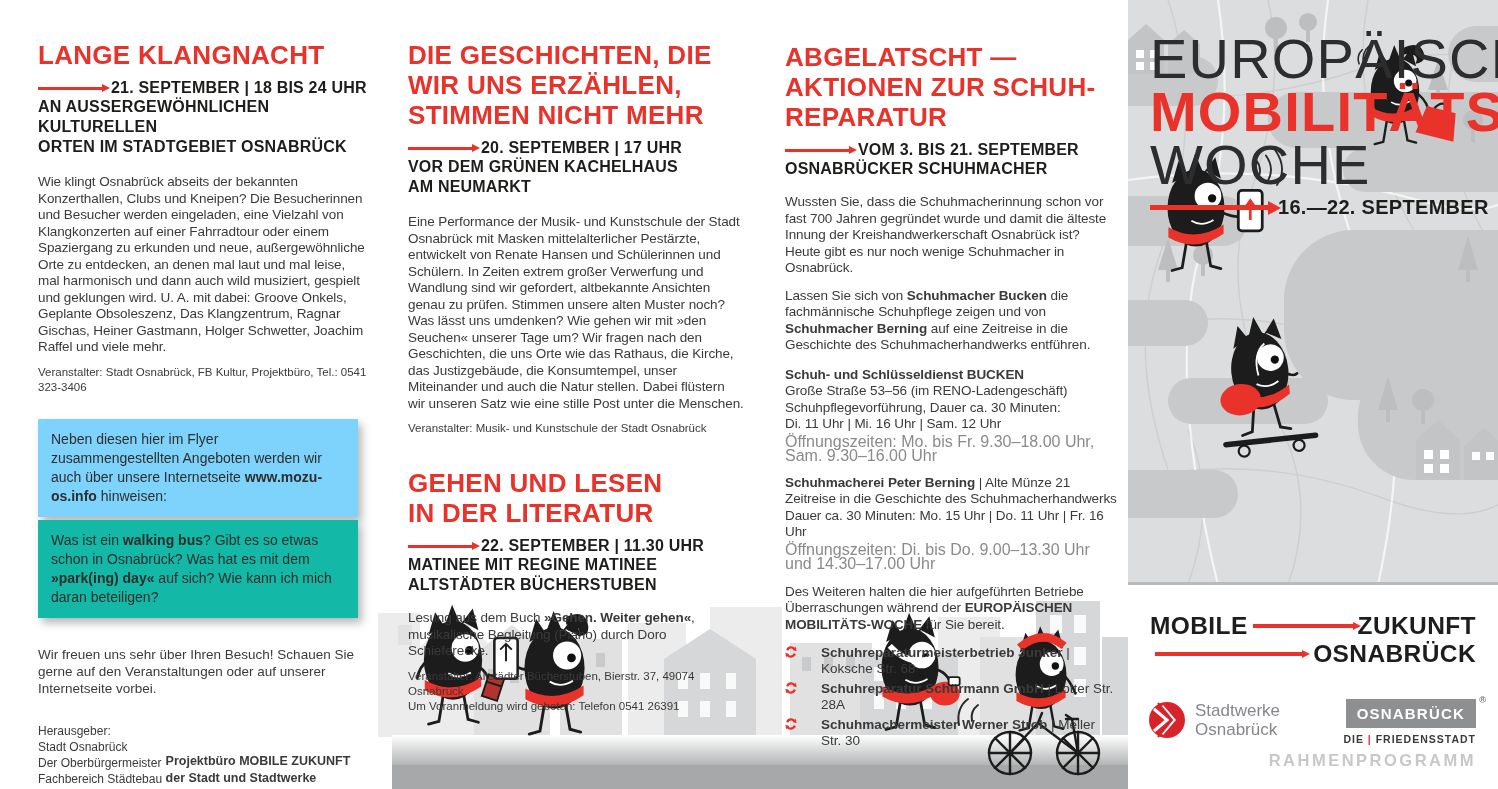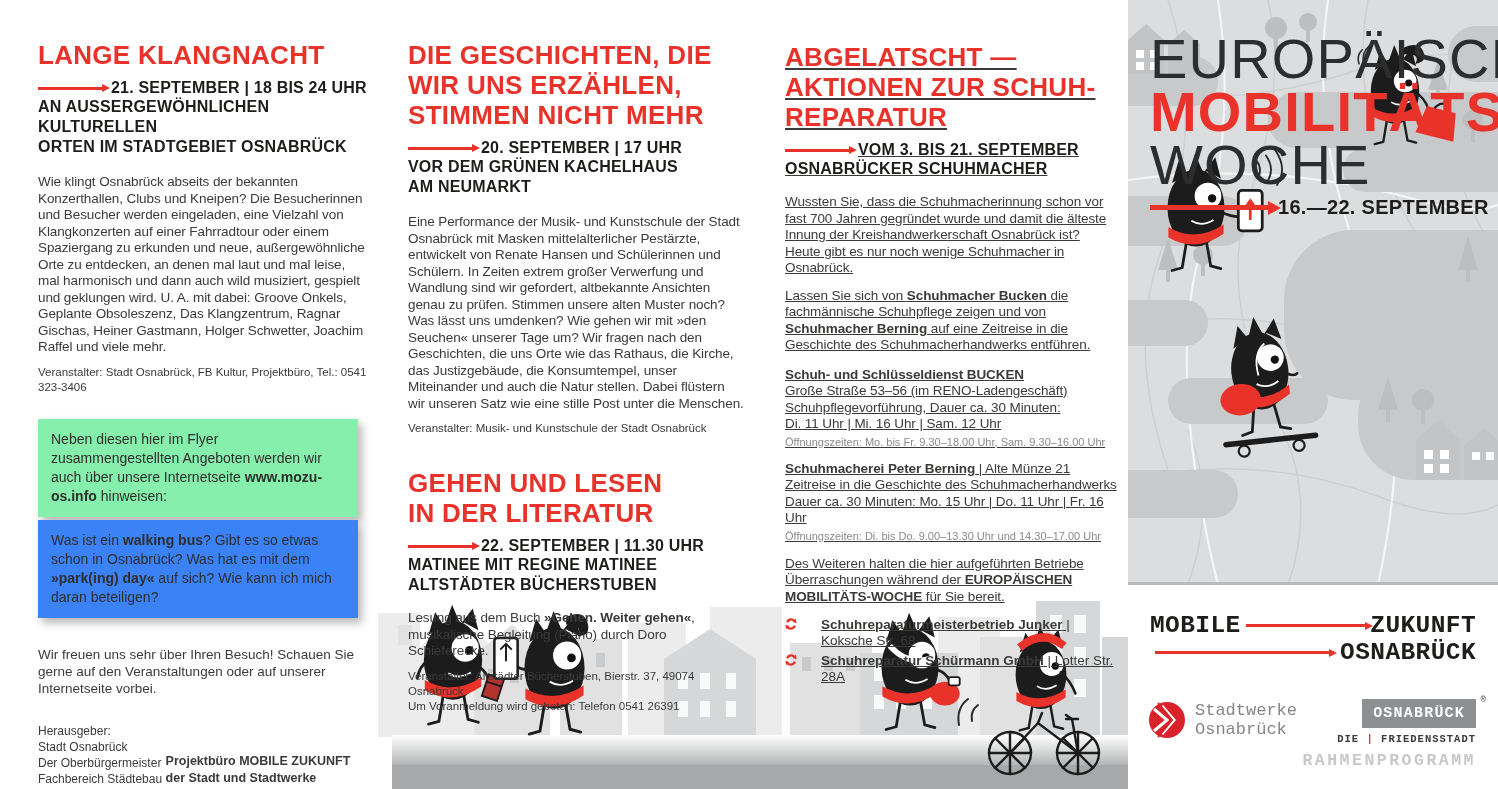--- a/index.html
+++ b/index.html
@@ -19,33 +19,33 @@
   .arr{position:relative;display:inline-block;height:3px;background:var(--red);vertical-align:middle;flex:none;}
   .arr::after{content:"";position:absolute;right:-8px;top:50%;transform:translateY(-50%);
     border-left:8px solid var(--red);border-top:4.5px solid transparent;border-bottom:4.5px solid transparent;}
   .arr.big{height:4.5px;}
   .arr.big::after{right:-13px;border-left:13px solid var(--red);border-top:7px solid transparent;border-bottom:7px solid transparent;}
   .h1{font-size:26px;line-height:30px;font-weight:700;letter-spacing:.3px;color:var(--red);}
   .daterow{display:flex;align-items:center;gap:9px;margin-top:9px;font-size:16px;font-weight:700;color:var(--dark);letter-spacing:.2px;}
   .subbold{font-size:16px;line-height:20px;font-weight:700;color:var(--dark);letter-spacing:.2px;}
   .bodyp{font-size:13.5px;line-height:16.5px;color:var(--body);letter-spacing:-.1px;}
   .smallnote{font-size:11.5px;line-height:15px;color:var(--body);}
-  .hours{font-size:11px;line-height:14px;color:var(--gray);margin-top:2px;}
+  .hours{font-size:16px;line-height:14px;color:var(--gray);margin-top:2px;}
 
   
   .col{position:absolute;top:40px;z-index:3;}
   #col1{left:38px;width:332px;}
   #col2{left:408px;width:336px;}
-  #col3{left:785px;width:332px;top:42px;text-decoration:underline;}
+  #col3{left:785px;width:332px;top:42px;}
 
   
   .infobox{margin-top:24px;width:320px;filter:drop-shadow(4px 5px 4px rgba(0,0,0,.28));}
   .infobox .bx{padding:11px 13px;font-size:14px;line-height:19px;color:#2e2e2d;}
-  .infobox .bx1{background:#86efac;}
-  .infobox .bx2{background:#3b82f6;margin-top:3px;}
+  .infobox .bx1{background:#7dd3fc;}
+  .infobox .bx2{background:#14b8a6;margin-top:3px;}
   .visit{margin-top:28px;font-size:13.5px;line-height:17px;}
   .pubgrid{margin-top:26px;display:flex;}
   .publeft{width:137px;font-size:12px;line-height:16px;}
   .publeft .lbl{font-weight:400;}
   .pubright{margin-top:30px;font-size:12.5px;line-height:17.5px;}
   .pubright .bold{font-weight:700;}
   .mz{font-weight:700;color:var(--dark);}
   .mz .row{display:flex;align-items:center;}
   .mz .row2{justify-content:flex-end;}
   .mz .arr{margin:0 5px;}
@@ -58,21 +58,21 @@
   
   #street{position:absolute;left:378px;top:585px;width:750px;height:204px;z-index:1;}
 
   
   #panel{position:absolute;left:1128px;top:0;width:370px;height:789px;background:#dcddde;border-right:1px solid #e3e3e3;}
   #panel .mapsvg{position:absolute;left:0;top:0;}
   .ptitle{position:absolute;left:22px;top:32px;font-size:56px;line-height:53px;letter-spacing:1.2px;color:#2c2d2e;z-index:2;}
   .ptitle .red{color:var(--red);font-weight:700;}
   .pdate{position:absolute;left:22px;top:196px;display:flex;align-items:center;gap:10px;
          font-size:20px;font-weight:700;color:var(--dark);letter-spacing:.3px;z-index:2;}
-  .pfoot{position:absolute;left:0;top:585px;width:370px;height:204px;background:#fff;padding:0 22px;z-index:3;font-family:Liberation Mono, monospace;}
+  .pfoot{position:absolute;left:0;top:585px;width:370px;height:204px;background:#fff;padding:0 22px;z-index:3;}
   .mz-big{position:absolute;left:22px;right:22px;top:27px;font-size:24.5px;letter-spacing:.4px;}
   .mz-big .arr{height:3.5px;}
   .sw{position:absolute;left:20px;top:116px;display:flex;align-items:flex-end;gap:9px;}
   .sw-txt{font-size:17px;line-height:19px;color:#85868a;}
   .osn{position:absolute;right:22px;top:114px;text-align:right;}
   .osn-box{display:inline-block;background:#8e8f90;color:#fff;font-weight:700;font-size:15px;letter-spacing:1.2px;
            padding:6px 11px;position:relative;}
   .osn-reg{position:absolute;right:-11px;top:-4px;color:#6f7071;font-size:9px;}
   .osn-tag{margin-top:5px;font-size:10.5px;font-weight:700;letter-spacing:1px;color:#3a3a39;}
   .rahmen{position:absolute;right:22px;top:166px;font-size:16.5px;font-weight:700;letter-spacing:2.5px;color:#c8c8c8;}
@@ -206,20 +206,29 @@
         <span><span class="b">Schuhreparaturmeisterbetrieb Junker</span><span> | Koksche Str. 68</span></span>
       </div>
       <div class="bullet">
         <svg width="12" height="12" viewBox="0 0 14 14">
             <path d="M2.5 5 A5 5 0 0 1 11.5 4" stroke="#e8322a" stroke-width="2.6" fill="none"></path>
             <polygon points="12.8,1 13.5,6 9,4.6" fill="#e8322a"></polygon>
             <path d="M11.5 9 A5 5 0 0 1 2.5 10" stroke="#e8322a" stroke-width="2.6" fill="none"></path>
             <polygon points="1.2,13 0.5,8 5,9.4" fill="#e8322a"></polygon>
           </svg>
         <span><span class="b">Schuhreparatur Schürmann GmbH</span><span> | Lotter Str. 28A</span></span>
+      </div>
+      <div class="bullet">
+        <svg width="12" height="12" viewBox="0 0 14 14">
+            <path d="M2.5 5 A5 5 0 0 1 11.5 4" stroke="#e8322a" stroke-width="2.6" fill="none"></path>
+            <polygon points="12.8,1 13.5,6 9,4.6" fill="#e8322a"></polygon>
+            <path d="M11.5 9 A5 5 0 0 1 2.5 10" stroke="#e8322a" stroke-width="2.6" fill="none"></path>
+            <polygon points="1.2,13 0.5,8 5,9.4" fill="#e8322a"></polygon>
+          </svg>
+        <span><span class="b">Schuhmachermeister Werner Strob</span><span> | Meller Str. 30</span></span>
       </div>
     </div>
   </div>
 
   <div id="street">
     <svg width="750" height="204" viewBox="0 0 750 204">
       <defs>
         <linearGradient id="roadGrad" x1="0" y1="0" x2="0" y2="1">
           <stop offset="0" stop-color="#ffffff"></stop>
             <stop offset="1" stop-color="#b3b4b5"></stop>

